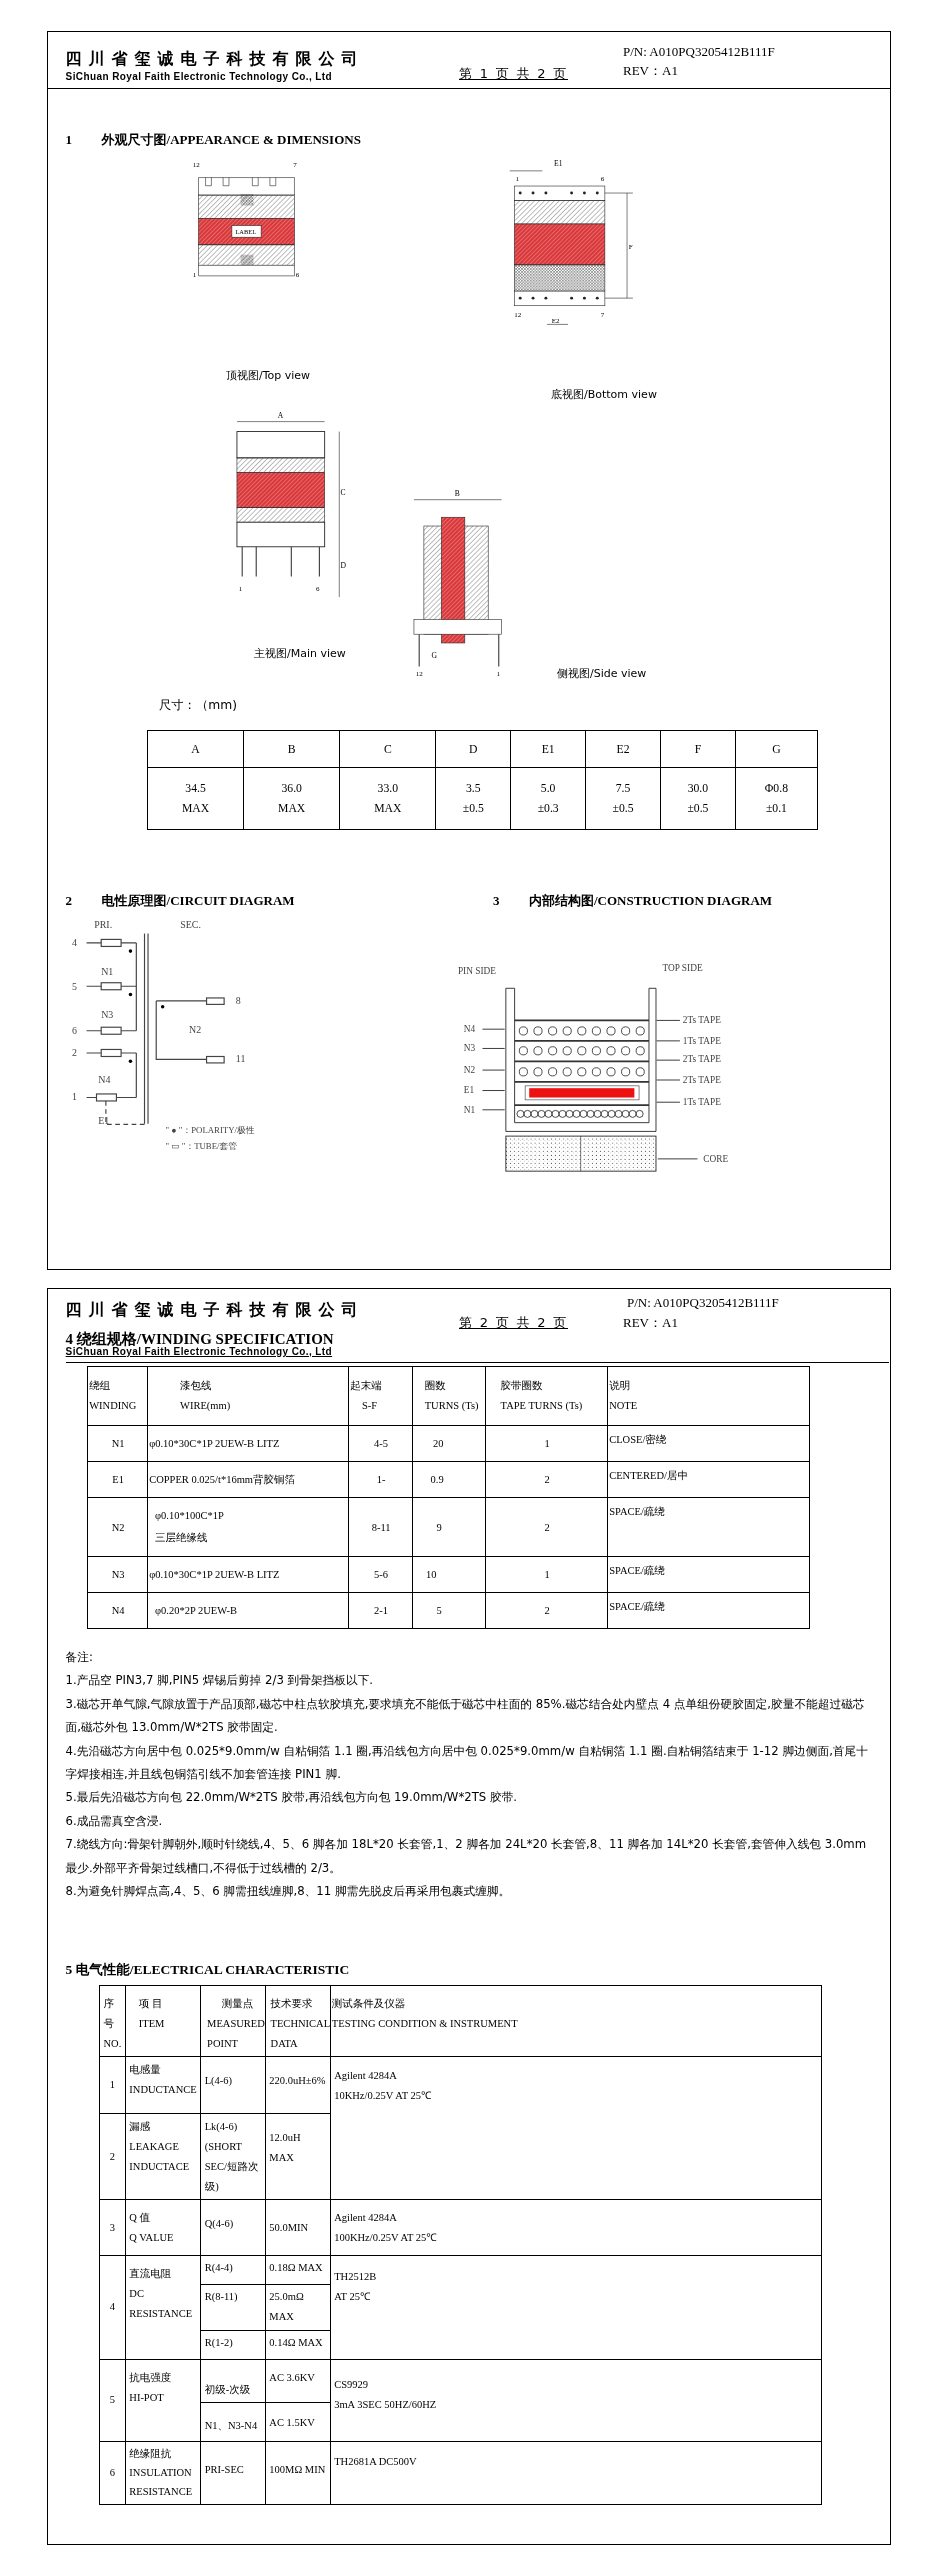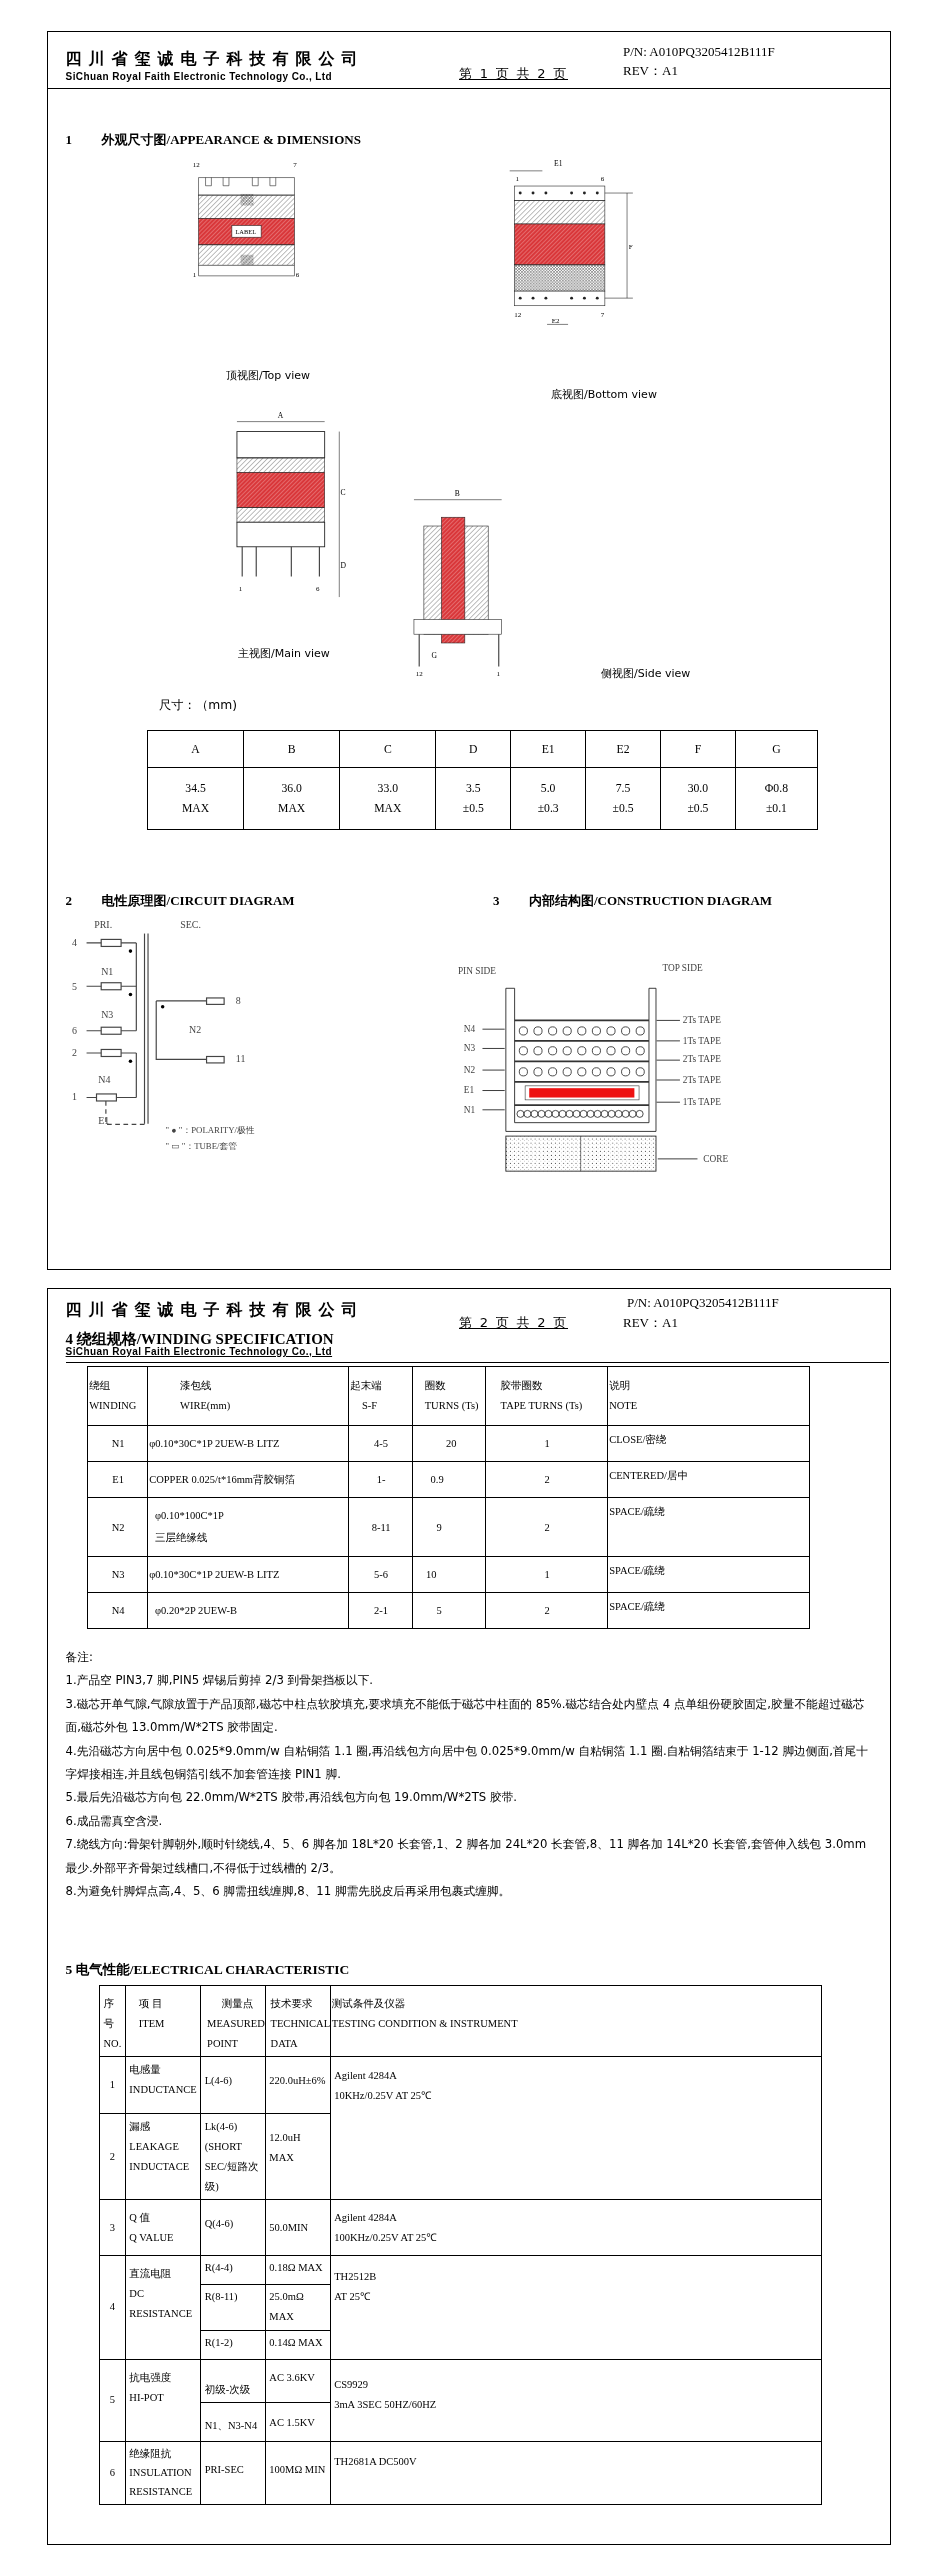--- a/index.html
+++ b/index.html
@@ -155,35 +155,35 @@
         <line x1="38" y1="239" x2="38" y2="290"></line>
         <line x1="98" y1="239" x2="98" y2="290"></line>
         <line x1="146" y1="239" x2="146" y2="290"></line>
       </g>
     <line x1="180" y1="42" x2="180" y2="325" stroke="#222"></line>
     <text x="182" y="150" font-size="13">C</text>
     <text x="182" y="275" font-size="13">D</text>
     <text x="8" y="315" font-size="12">1</text>
     <text x="140" y="315" font-size="12">6</text>
   </svg>
-  <div class="cap" style="left:190px;top:614px;">主视图/Main view</div>
+  <div class="cap" style="left:206px;top:614px;">主视图/Main view</div>
 
   <svg class="fig" style="left:363px;top:456px;" width="117" height="193" viewBox="0 0 200 330">
     <line x1="5" y1="20" x2="155" y2="20" stroke="#222"></line>
     <text x="75" y="14" font-size="13">B</text>
     <rect x="22" y="65" width="110" height="185" fill="url(#hatch)" stroke="#222"></rect>
     <rect x="52" y="50" width="40" height="215" fill="url(#hatchRed)" stroke="#222"></rect>
     <rect x="5" y="225" width="150" height="25" fill="#fff" stroke="#222"></rect>
     <line x1="14" y1="250" x2="14" y2="305" stroke="#444" stroke-width="2"></line>
     <line x1="150" y1="250" x2="150" y2="305" stroke="#444" stroke-width="2"></line>
     <text x="35" y="290" font-size="13">G</text>
     <text x="8" y="322" font-size="12">12</text>
     <text x="146" y="322" font-size="12">1</text>
   </svg>
-  <div class="cap" style="left:509px;top:634px;margin-left:44px;">侧视图/Side view</div>
+  <div class="cap" style="left:509px;top:634px;">侧视图/Side view</div>
 
   <div class="dim-label">尺寸：（mm)</div>
   <table class="dim-table">
     <tbody>
         <tr class="h">
       <td>A</td>
       <td>B</td>
       <td>C</td>
       <td>D</td>
       <td>E1</td>
@@ -412,21 +412,21 @@
           </td>
       <td>
             <div>说明</div>
             <div>NOTE</div>
           </td>
     </tr>
     <tr class="r">
       <td class="c">N1</td>
           <td>φ0.10*30C*1P  2UEW-B LITZ</td>
           <td class="c">4-5</td>
-          <td style="padding-left:33px">20</td>
+          <td style="padding-left:20px">20</td>
           <td class="c">1</td>
           <td class="note">CLOSE/密绕</td>
     </tr>
     <tr class="r">
       <td class="c">E1</td>
           <td>COPPER 0.025/t*16mm背胶铜箔</td>
           <td class="c">1-</td>
           <td style="padding-left:17.6px">0.9</td>
           <td class="c">2</td>
           <td class="note">CENTERED/居中</td>

